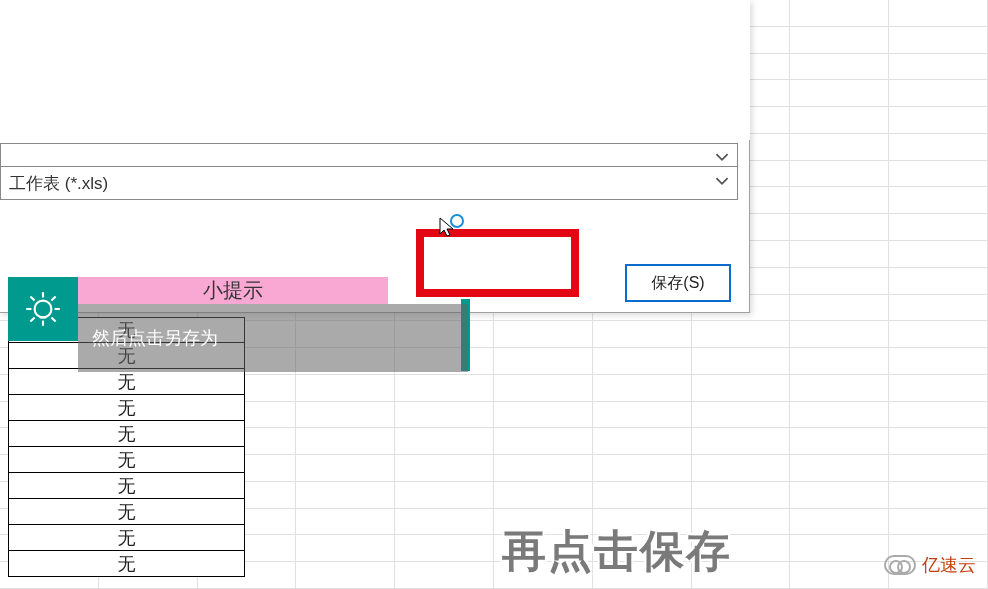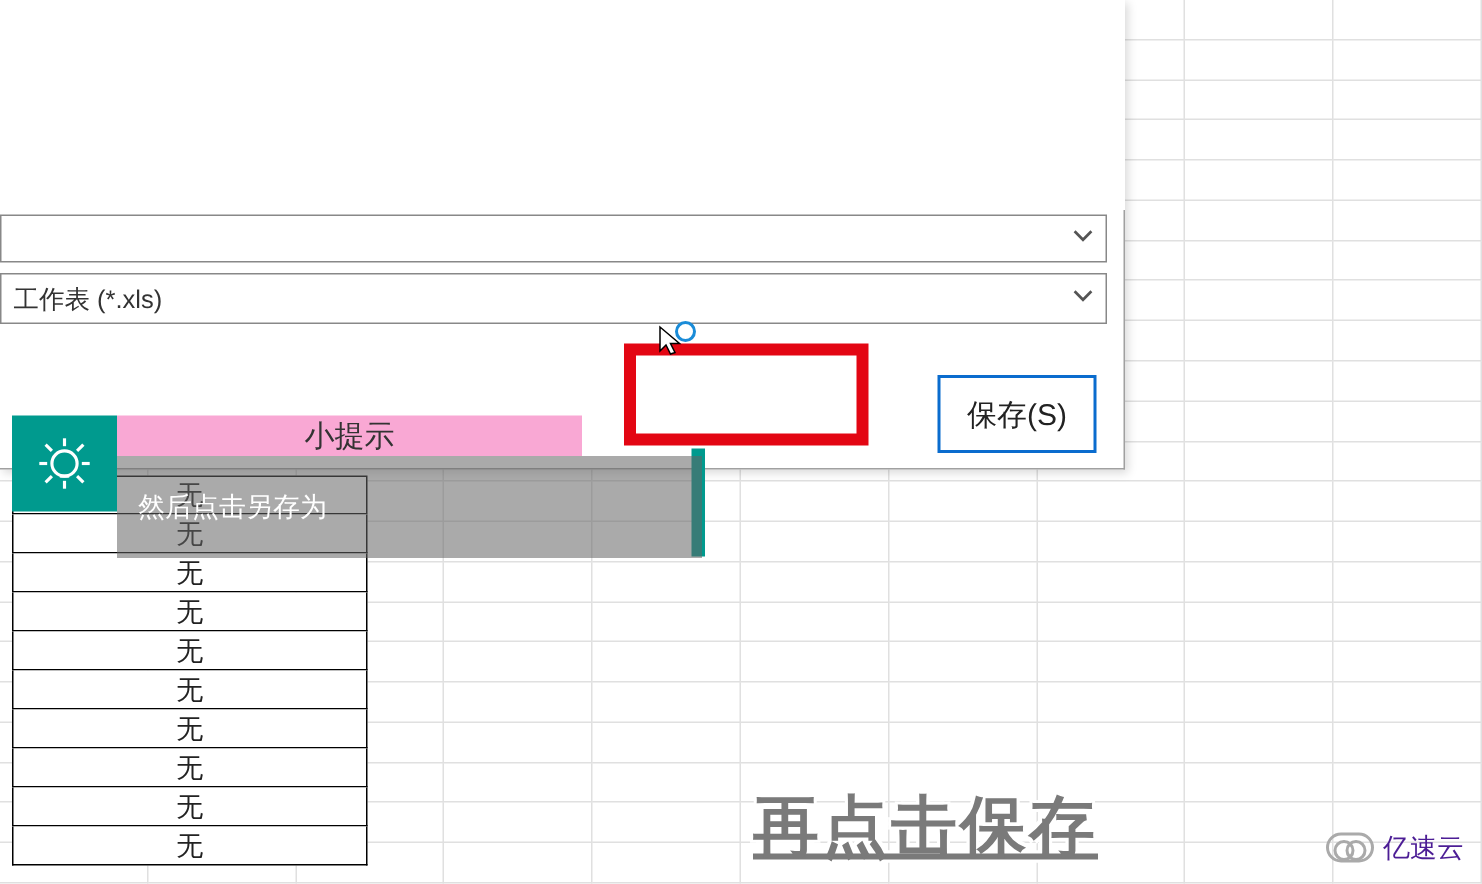--- a/index.html
+++ b/index.html
@@ -50,21 +50,21 @@
   background: #fff;
   border: 1px solid #888;
   display: flex;
   align-items: center;
   padding-right: 8px;
 }
 .filename-row .dd { margin-left: auto; }
 .filetype-row {
   position: absolute;
   left: 0;
-  top: 182px;
+  top: 166px;
   width: 738px;
   height: 34px;
   background: #fff;
   border: 1px solid #888;
   display: flex;
   align-items: center;
   padding: 0 8px;
   font-size: 17px;
   color: #333;
 }
@@ -72,24 +72,24 @@
 .dd svg { width: 14px; height: 14px; }
 .dialog-buttons {
   position: absolute;
   right: 18px;
   bottom: 10px;
   display: flex;
   gap: 18px;
 }
 .btn {
   width: 106px;
-  height: 52px;
+  height: 38px;
   background: #f0f0f0;
   border: 1px solid #999;
-  font-size: 20px;
+  font-size: 16px;
   display: flex;
   align-items: center;
   justify-content: center;
   color: #222;
 }
 .btn-primary {
   background: #fff;
   border: 2px solid #0a6cce;
 }
 .cursor-arrow {
@@ -180,30 +180,29 @@
 .overlay-caption {
   position: absolute;
   left: 502px;
   top: 522px;
   font-size: 44px;
   font-weight: 700;
   color: #7a7a7a;
   text-shadow: -2px -2px 0 #fff, 2px -2px 0 #fff, -2px 2px 0 #fff, 2px 2px 0 #fff;
   letter-spacing: 2px;
   z-index: 40;
-  text-decoration: underline;
 }
 .watermark {
   position: absolute;
   right: 12px;
   bottom: 12px;
   display: flex;
   align-items: center;
   gap: 6px;
-  color: #4c1d95;
+  color: #c2410c;
   font-size: 18px;
   z-index: 41;
 }
 .watermark-logo {
   width: 32px; height: 20px;
   border: 2px solid #aaa;
   border-radius: 10px;
   position: relative;
 }
 .watermark-logo::before, .watermark-logo::after {

